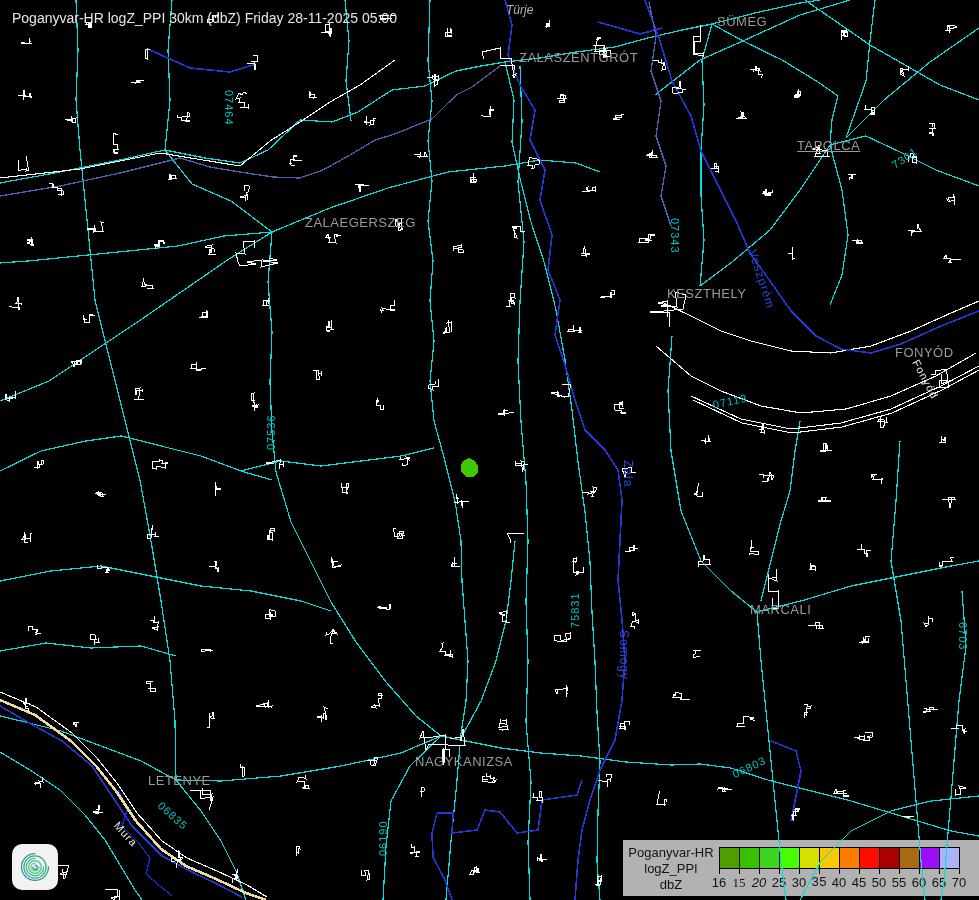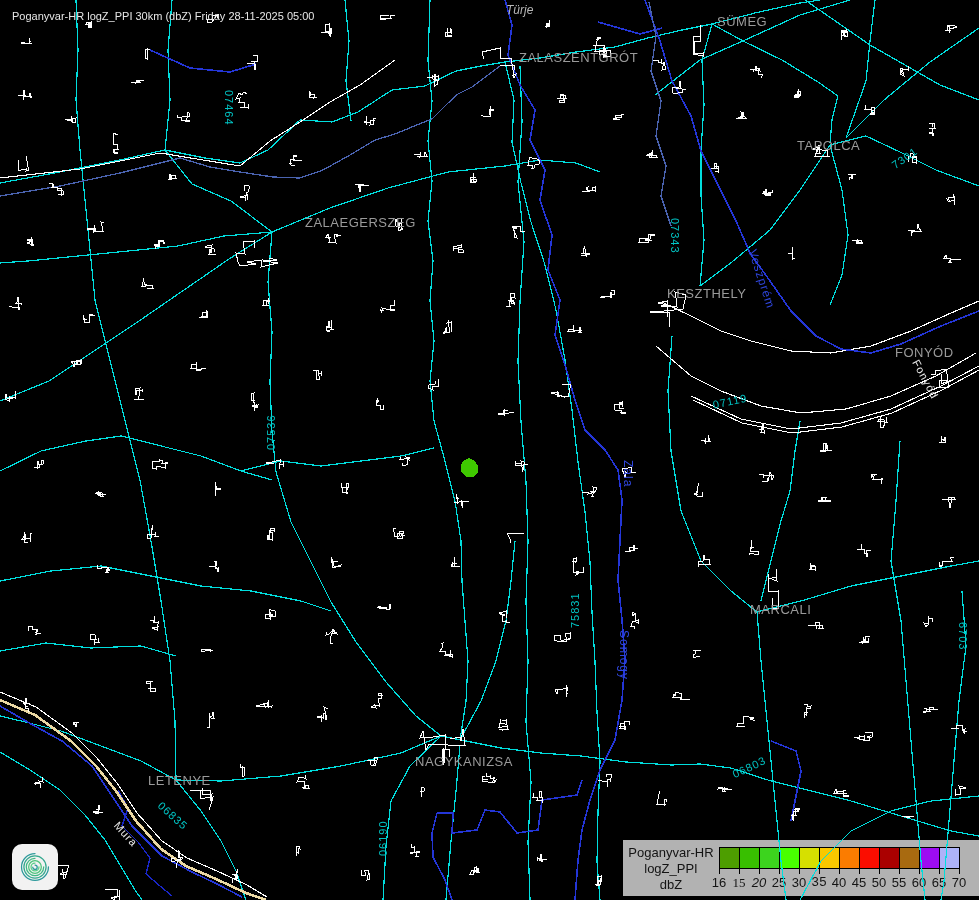--- a/index.html
+++ b/index.html
@@ -13,21 +13,21 @@
   .ln-river{stroke:#4a63b0;stroke-width:1.3;fill:none;}
   .ln-motorway{stroke:#ecd9a4;stroke-width:2.6;fill:none;}
   .ln-settle{stroke:#ffffff;stroke-width:1;fill:none;}
   #labels{position:absolute;left:0;top:0;width:979px;height:900px;z-index:4;pointer-events:none;}
   .map-label{position:absolute;white-space:nowrap;transform-origin:top left;line-height:1;}
   .lbl-city{color:#9a9a9a;font-size:13px;letter-spacing:0.5px;}
   .lbl-village{color:#b8b8b8;font-size:12px;font-style:italic;}
   .lbl-road{color:#00c4c4;font-size:11px;letter-spacing:1px;}
   .lbl-water{color:#2f46dd;font-size:12px;letter-spacing:1px;}
   .lbl-white{color:#e8e8e8;font-size:11px;letter-spacing:1px;}
-  #title{position:absolute;left:12px;top:10px;z-index:6;color:#e6e6e6;font-size:11px;}
+  #title{position:absolute;left:12px;top:10px;z-index:6;color:#e6e6e6;font-size:14px;}
   #legend{position:absolute;left:621px;top:838px;width:370px;height:56px;z-index:2;
           background:#b2b2b2;border:2px solid #000;}
   #legend-left{position:absolute;left:0;top:5px;width:96px;text-align:center;color:#141414;
           font-size:13px;line-height:16px;}
   #swatch-row{position:absolute;left:96px;top:7px;height:22px;display:flex;}
   .swatch{width:21px;height:22px;border:1px solid #000;box-sizing:border-box;margin-left:-1px;}
   .swatch:first-child{margin-left:0;}
   #tick-row{position:absolute;left:96px;top:29px;height:24px;width:270px;}
   .tickmark{position:absolute;top:0;width:1px;height:5px;background:#000;}
   .ticklabel{position:absolute;top:6px;width:24px;margin-left:-12px;text-align:center;
@@ -292,21 +292,21 @@
       <polyline points="202,788 202,795 212,794 211,801 210,790 200,790 190,790 200,790 201,799 205,798 213,797 211,804 210,807 209,810" class="ln-settle"></polyline>
       <polyline points="772,598 772,609 779,608 778,600 778,591 768,592 768,586 769,578 777,581 776,577 776,569 776,577 768,579 768,574" class="ln-settle"></polyline>
       <polyline points="941,374 941,380 941,384 946,382 949,381 948,388 939,387 939,381 948,380 947,374 946,369 941,370 935,370 935,374 931,374" class="ln-settle"></polyline>
       <polyline points="601,51 607,51 606,58 606,53 605,57 611,56 610,50 604,50 604,58 603,51 595,51 596,45 597,41 597,37 601,38 596,40" class="ln-settle"></polyline>
       <polygon points="463,461 469,458 475,461 478,466 478,472 473,477 466,477 461,472 461,465" fill="#3fc800"></polygon>
     </svg>
 
   <div id="labels">
       <div class="map-label lbl-city" style="left: 717px; top: 15px;">SÜMEG</div>
       <div class="map-label lbl-city" style="left: 519px; top: 51px;">ZALASZENTGRÓT</div>
-      <div class="map-label lbl-city" style="left: 797px; top: 139px;">TAPOLCA</div>
+      <div class="map-label lbl-city" style="left: 797px; top: 139px; text-decoration: underline;">TAPOLCA</div>
       <div class="map-label lbl-city" style="left: 277px; top: 216px; margin-left: 28px;">ZALAEGERSZEG</div>
       <div class="map-label lbl-city" style="left: 667px; top: 287px;">KESZTHELY</div>
       <div class="map-label lbl-city" style="left: 895px; top: 346px;">FONYÓD</div>
       <div class="map-label lbl-city" style="left: 750px; top: 603px;">MARCALI</div>
       <div class="map-label lbl-city" style="left: 415px; top: 731px; margin-top: 24px;">NAGYKANIZSA</div>
       <div class="map-label lbl-city" style="left: 148px; top: 774px;">LETENYE</div>
       <div class="map-label lbl-village" style="left: 506px; top: 4px;">Türje</div>
       <div class="map-label lbl-road" style="left: 234px; top: 90px; transform: rotate(90deg);">07464</div>
       <div class="map-label lbl-road" style="left: 890px; top: 162px; transform: rotate(-35deg);">7301</div>
       <div class="map-label lbl-road" style="left: 680px; top: 218px; transform: rotate(90deg);">07343</div>

